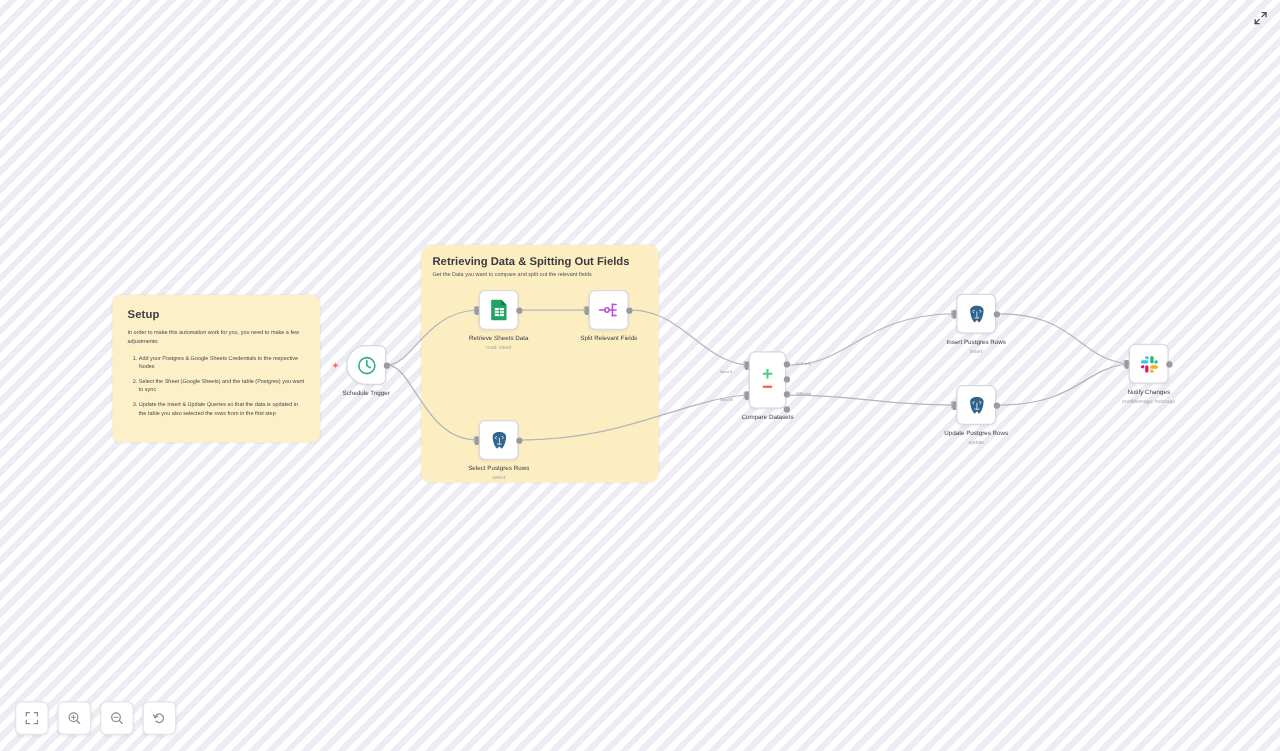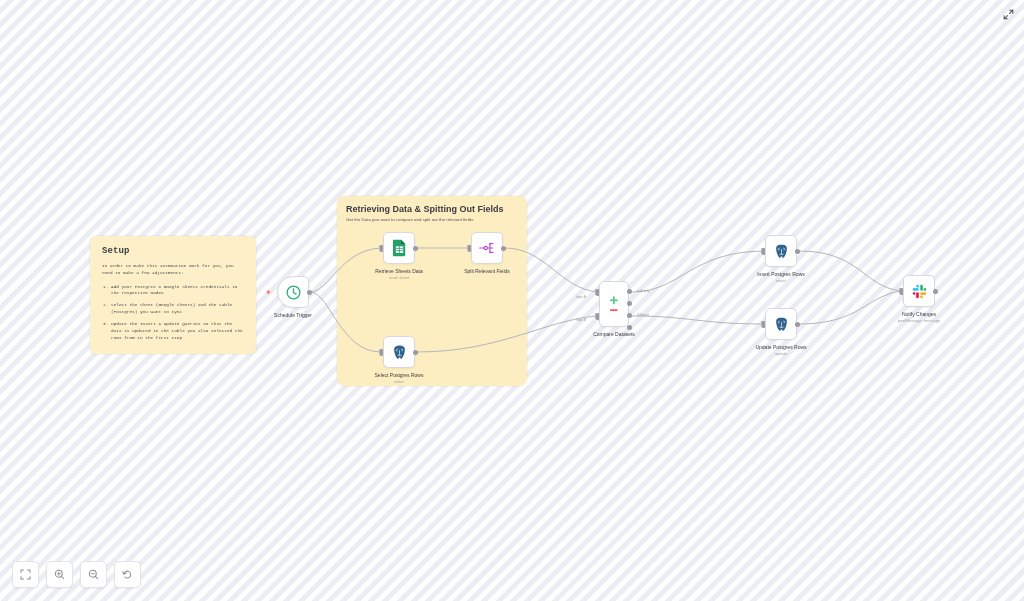--- a/index.html
+++ b/index.html
@@ -121,21 +121,21 @@
   </div>
 
   <div class="canvas">
 
     <div class="group" style="left:337px;top:196px;width:190px;height:190px;">
       <span class="g-title">Retrieving Data &amp; Spitting Out Fields</span>
       <span class="g-sub">Get the Data you want to compare and split out the relevant fields</span>
     </div>
 
 
-    <div class="sticky" style="left:90px;top:236px;width:166px;height:118px;font-family:Liberation Mono, monospace;">
+    <div class="sticky" style="left:90px;top:236px;width:166px;height:118px;">
       <h3>Setup</h3>
       <p>In order to make this automation work for you, you need to make a few adjustments:</p>
       <ol>
         <li>Add your Postgres &amp; Google Sheets Credentials to the respective Nodes</li>
         <li>Select the Sheet (Google Sheets) and the table (Postgres) you want to sync</li>
         <li>Update the Insert &amp; Update Queries so that the data is updated in the table you also selected the rows from in the first step</li>
       </ol>
     </div>
 
     <svg class="edges">

